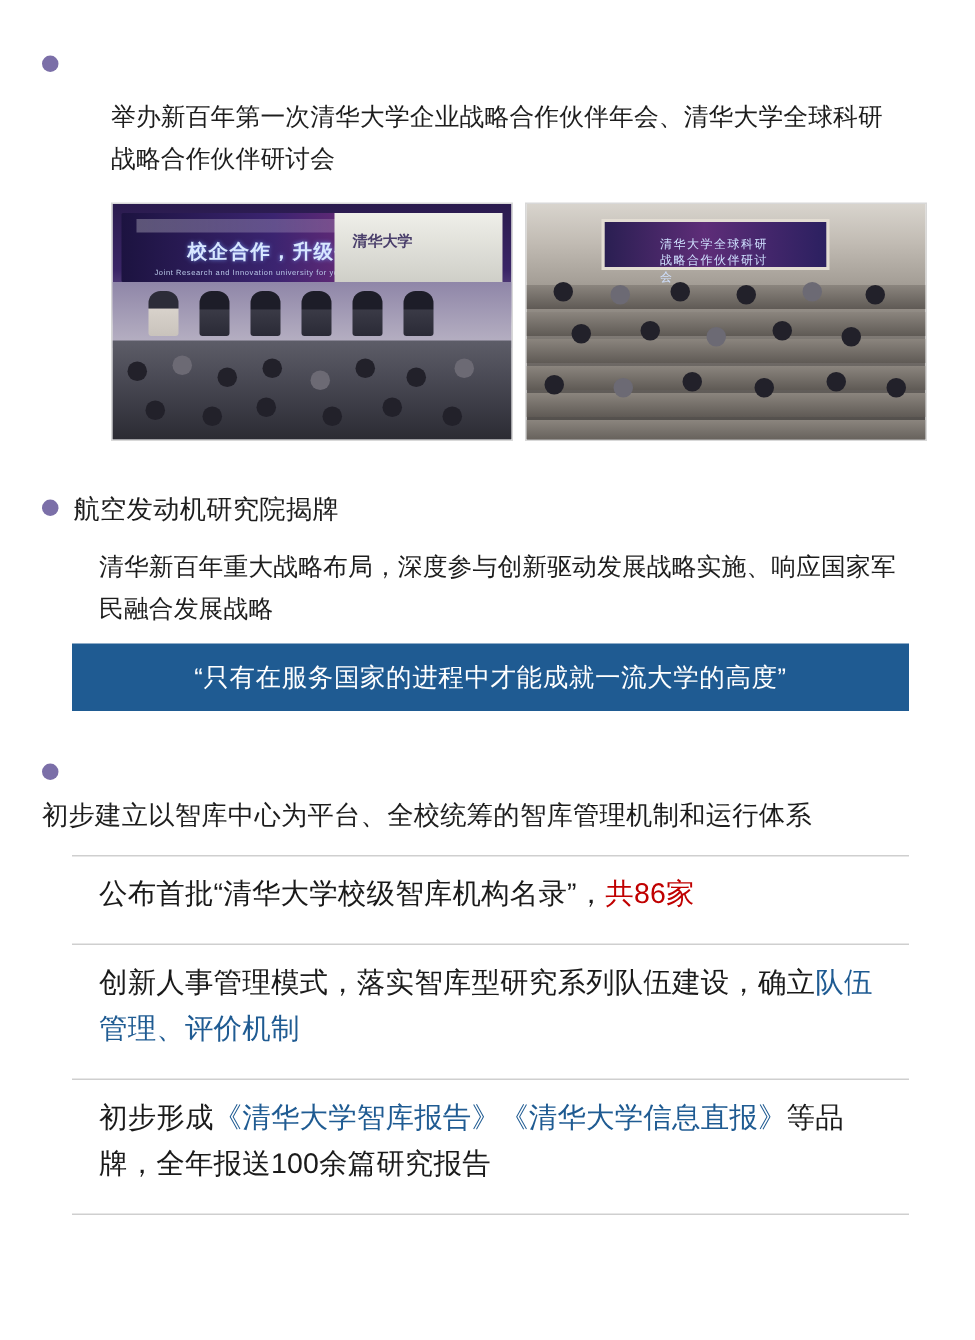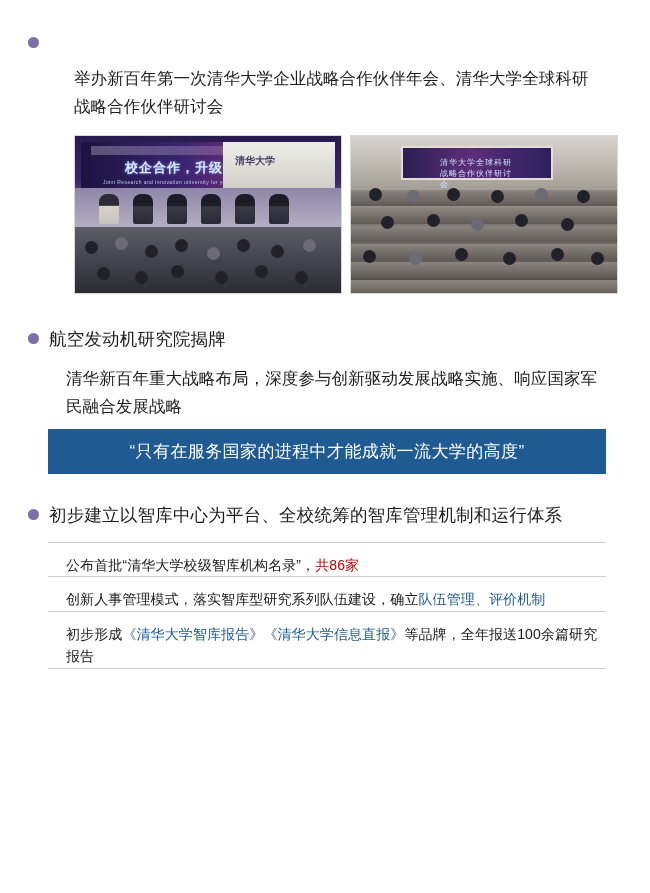--- a/index.html
+++ b/index.html
@@ -170,22 +170,22 @@
   }
 
   
   .list-box {
     margin-left: 20px;
     margin-right: 16px;
     border-top: 1px solid #cfcfcf;
   }
   .list-item {
     border-bottom: 1px solid #cfcfcf;
-    padding: 11px 6px 0 18px;
-    font-size: 14px;
+    padding: 11px 6px 17px 18px;
+    font-size: 19px;
     line-height: 1.6;
     letter-spacing: 0.1px;
   }
   .hl-red { color: #c00000; }
   .hl-blue { color: #1f5b92; }
   .hl-blue-b { color: #1f5b92; }
 </style>
 </head>
 <body>
 
@@ -270,21 +270,21 @@
 
   <div class="bullet-row" style="margin-top:32px;">
     <span class="bullet-dot"></span>
     <span class="bullet-text">航空发动机研究院揭牌</span>
   </div>
 
   <div class="para indent-2" style="margin-top:12px; margin-right:22px; padding-left:18px;">清华新百年重大战略布局，深度参与创新驱动发展战略实施、响应国家军民融合发展战略</div>
 
   <div class="quote-bar" style="margin-top:8px;">“只有在服务国家的进程中才能成就一流大学的高度”</div>
 
-  <div class="bullet-row" style="margin-top:28px;">
+  <div class="bullet-row" style="margin-top:28px;flex-direction:column;">
     <span class="bullet-dot"></span>
     <span class="bullet-text">初步建立以智库中心为平台、全校统筹的智库管理机制和运行体系</span>
   </div>
 
   <div class="list-box" style="margin-top:14px;">
     <div class="list-item">
       <span>公布首批“清华大学校级智库机构名录”，</span><span class="hl-red">共86家</span>
     </div>
     <div class="list-item">
       <span>创新人事管理模式，落实智库型研究系列队伍建设，确立</span><span class="hl-blue">队伍管理、评价机制</span>

